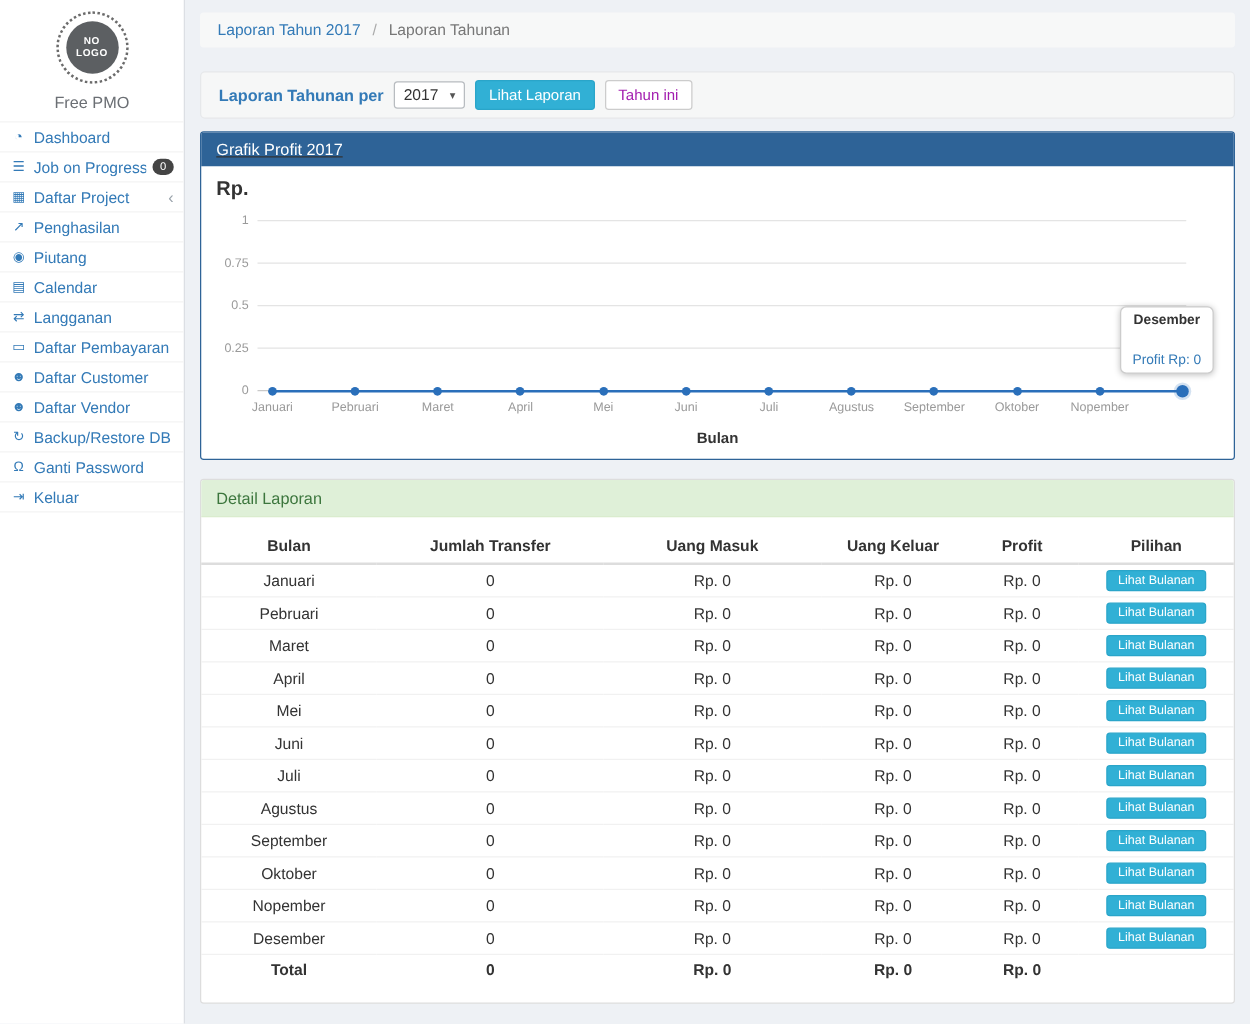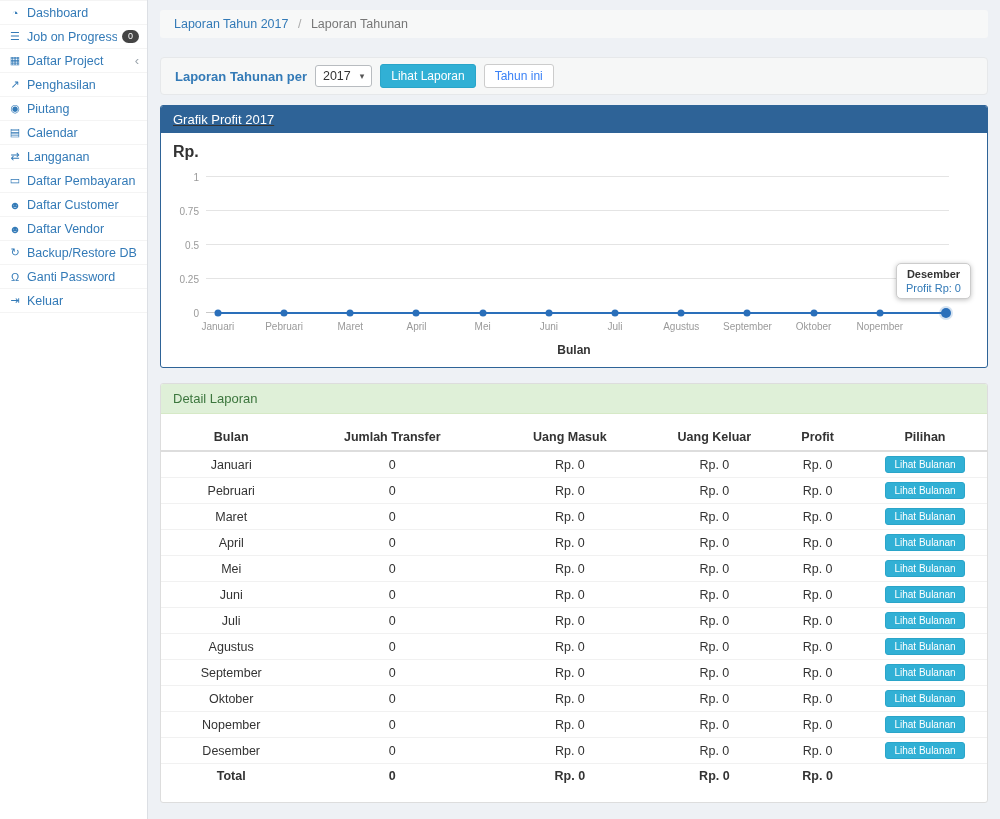--- a/index.html
+++ b/index.html
@@ -55,21 +55,21 @@
   }
   .filter-label { color:var(--accent,#337ab7); font-weight:bold; font-size:13px; }
   .year-select {
     background:#fff; border:1px solid #b8bcc0; border-radius:3px;
     padding:3px 7px; font-size:12.5px; display:flex; align-items:center; gap:9px;
     color:#333; cursor:pointer;
   }
   .caret { font-size:9px; color:#555; }
   .btn { font-size:12px; padding:4px 10px; border-radius:3px; border:1px solid transparent; cursor:pointer; font-family:inherit; }
   .btn-info { background:var(--info-button-bg,#31b0d5); color:#fff; border-color:#2aa5c9; }
-  .btn-default { background:#fff; color:#3b82f6; border-color:#ccc; }
+  .btn-default { background:#fff; color:#a21caf; border-color:#ccc; }
   .btn-xs { font-size:10px; padding:2px 8px; }
 
   .panel { background:#fff; border:1px solid #ddd; border-radius:3px; margin-bottom:15px; flex:none; }
   .panel-primary { border-color:var(--panel-header-bg,#2e6da4);text-decoration:underline; }
   .panel-heading-primary {
     background:var(--panel-header-bg,#2e6da4); color:#fff; font-size:13px;
     padding:6px 12px; border-radius:2px 2px 0 0;
   }
   .panel-heading-success {
     background:var(--success-header-bg,#dff0d8); color:var(--success-header-text,#3c763d);
@@ -91,21 +91,21 @@
     position:absolute; width:7px; height:7px; border-radius:50%;
     background:var(--chart-line,#2a6fba); transform:translate(-50%,50%); cursor:pointer;
   }
   .dot-last { width:10px; height:10px; box-shadow:0 0 0 2px rgba(42,111,186,.2); }
   .chart-tooltip {
     position:absolute; right:-22px; bottom:14px; background:#fff;
     border:1px solid #ccc; border-radius:5px; padding:4px 9px; text-align:center;
     box-shadow:0 1px 5px rgba(0,0,0,.25); z-index:2;
   }
   .tooltip-title { font-size:11px; font-weight:bold; color:#333; white-space:nowrap; }
-  .tooltip-text { font-size:11px; color:var(--accent,#337ab7); margin-top:2px; white-space:nowrap; }
+  .tooltip-text { font-size:11px; color:var(--accent,#337ab7); margin-top:20px; white-space:nowrap; }
   .xlabels { position:absolute; left:45px; right:38px; top:188px; height:14px; }
   .xlabel { position:absolute; transform:translateX(-50%); font-size:10px; color:#9a9a9a; white-space:nowrap; }
   .bulan-label { position:absolute; left:0; right:0; top:210px; text-align:center; font-weight:bold; font-size:12px; color:#333; }
 
   
   .detail-body { padding:10px 0 14px; }
   table { width:100%; border-collapse:collapse; font-size:12.5px; }
   th { font-weight:bold; padding:6px 8px; border-bottom:2px solid #ddd; text-align:center; color:#333; }
   td { padding:4px 8px; border-bottom:1px solid #f1f1f1; text-align:center; color:#333; height:24px; }
   tr.total td { font-weight:bold; border-bottom:none;text-align:center; }
@@ -117,20 +117,29 @@
   th:nth-child(6), td:nth-child(6) { width:15%; }
 
   .footer { text-align:center; font-size:12px; color:#555; padding:12px 0 14px; flex:none; }
 </style>
 </head>
 <body>
 
 <div class="layout">
 
   <div class="sidebar">
+    <div class="logo-wrap">
+      <div class="logo-seal">
+        <div class="logo-core">
+          <span>NO</span>
+          <span>LOGO</span>
+        </div>
+      </div>
+      <div class="brand">Free PMO</div>
+    </div>
     <div class="nav">
         <div class="nav-item">
           <span class="nav-icon">◔</span>
           <span class="nav-label">Dashboard</span>
         </div>
         <div class="nav-item">
           <span class="nav-icon">☰</span>
           <span class="nav-label">Job on Progress</span>
           <span class="nav-badge">0</span>
         </div>

